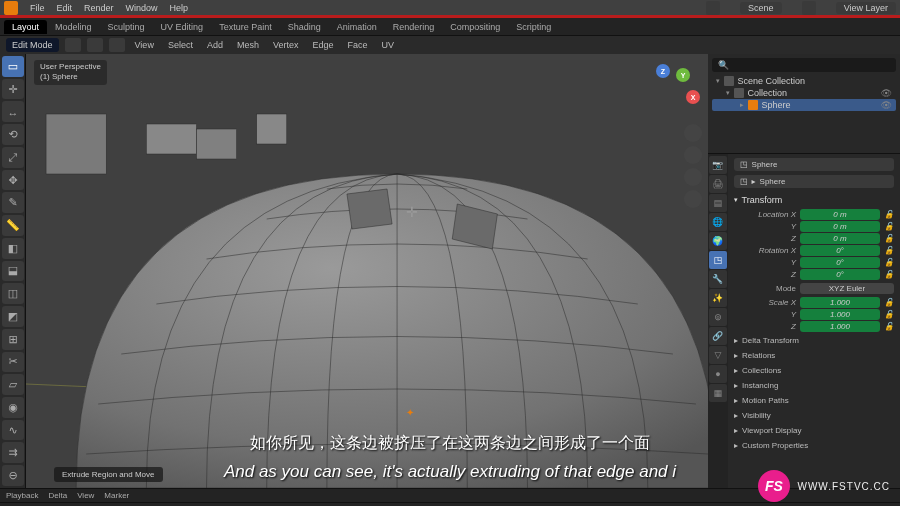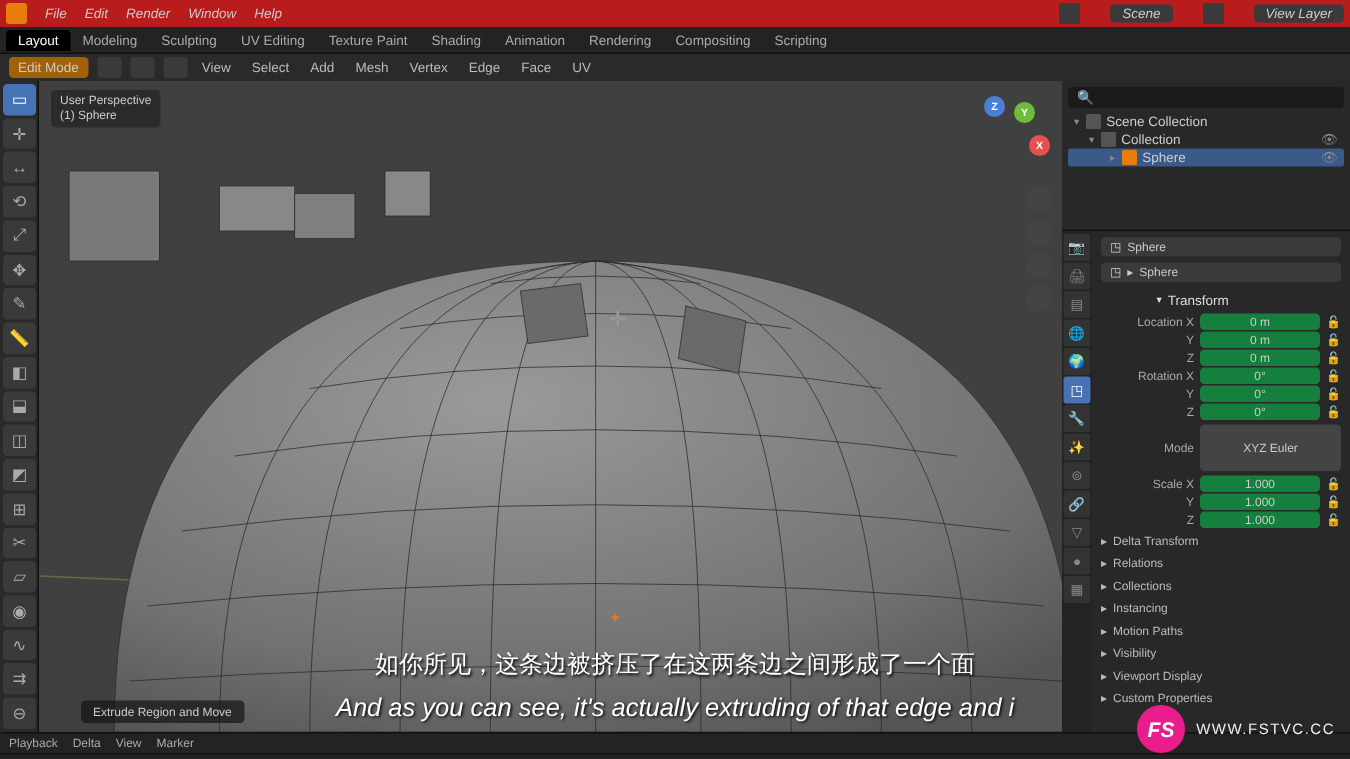--- a/index.html
+++ b/index.html
@@ -1,33 +1,33 @@
 <!DOCTYPE html>
 <html><head>
 <meta charset="utf-8">
 <style>
 * { margin: 0; padding: 0; box-sizing: border-box; font-family: Arial, sans-serif; }
 body { width: 900px; height: 506px; background: #1a1a1a; color: #ccc; font-size: 10px; overflow: hidden; position: relative; }
 
 
-.topbar { height: 18px; background: #b91c1c; display: flex; align-items: center; padding: 0 4px; border-bottom: 1px solid #b91c1c; font-style: italic; }
+.topbar { height: 18px; background: #404040; display: flex; align-items: center; padding: 0 4px; border-bottom: 3px solid #b91c1c; }
 .topbar .logo { width: 14px; height: 14px; background: #e87d0d; border-radius: 2px; margin-right: 6px; }
 .topbar .menu-item { padding: 0 6px; font-size: 9px; color: #ccc; cursor: pointer; }
 .topbar .right { margin-left: auto; display: flex; align-items: center; gap: 20px; }
 .topbar .scene-pill { background: #3a3a3a; padding: 1px 8px; border-radius: 3px; font-size: 9px; }
 .topbar .icon-btn { width: 14px; height: 14px; background: #3a3a3a; border-radius: 2px; }
 
 
 .workspace-tabs { height: 18px; background: #232323; display: flex; align-items: center; padding: 0 4px; border-bottom: 1px solid #111; }
 .workspace-tabs .tab { padding: 2px 8px; font-size: 9px; color: #aaa; cursor: pointer; border-radius: 3px 3px 0 0; }
 .workspace-tabs .tab.active { background: #000000; color: #fff; }
 
 
 .edit-header { height: 18px; background: #2a2a2a; display: flex; align-items: center; padding: 0 6px; gap: 6px; font-size: 9px; }
-.edit-header .dropdown { background: #a16207; padding: 2px 6px; border-radius: 3px; }
+.edit-header .dropdown { background: #0f172a; padding: 2px 6px; border-radius: 3px; }
 .edit-header .menu-txt { color: #bbb; padding: 0 4px; }
 .edit-header .right { margin-left: auto; display: flex; align-items: center; gap: 4px; }
 .edit-header .pill { background: #3a3a3a; padding: 2px 8px; border-radius: 3px; }
 .edit-header .tiny-btn { width: 16px; height: 14px; background: #3a3a3a; border-radius: 2px; }
 
 
 .main { display: flex; height: 434px; }
 
 
 .toolbar-left { width: 26px; background: #2a2a2a; display: flex; flex-direction: column; padding: 2px; gap: 2px; border-right: 1px solid #111; }
@@ -59,28 +59,28 @@
 .outliner .ico { width: 10px; height: 10px; background: #555; border-radius: 1px; display:inline-block; }
 .outliner .ico.orange { background: #e87d0d; }
 .outliner .eye { margin-left: auto; font-size: 9px; color: #888; }
 
 .properties { flex: 1; background: #282828; display: flex; }
 .prop-tabs { width: 20px; background: #232323; display: flex; flex-direction: column; padding: 2px 0; gap: 1px; }
 .prop-tabs .pt { width: 18px; height: 18px; margin: 0 1px; background: #333; border-radius: 2px; font-size: 9px; color: #888; display: flex; align-items: center; justify-content: center; cursor: pointer; }
 .prop-tabs .pt.active { background: #4772b3; color: #fff; }
 .prop-body { flex: 1; padding: 4px 6px; font-size: 8px; overflow: hidden; }
 .prop-body .header-pill { background: #3a3a3a; padding: 2px 6px; border-radius: 3px; margin-bottom: 4px; display: flex; align-items: center; gap: 4px; }
-.prop-body .section-hdr { display: flex; align-items: center; gap: 4px; padding: 3px 0; color: #ddd; font-size: 9px; margin-left: 37px; }
+.prop-body .section-hdr { display: flex; align-items: center; gap: 4px; padding: 3px 0; color: #ddd; font-size: 9px; }
 .prop-body .section-hdr .arrow { font-size: 7px; }
-.prop-body .field-row { display: flex; align-items: center; gap: 4px; margin: 1px 0 1px 12px; }
+.prop-body .field-row { display: flex; align-items: center; gap: 4px; margin: 1px 0 1px 12px; font-style: italic; }
 .prop-body .field-row label { width: 50px; text-align: right; color: #aaa; font-size: 8px; }
 .prop-body .field-row .val { flex: 1; background: #15803d; padding: 1px 8px; border-radius: 3px; text-align: center; font-size: 8px; }
 .prop-body .field-row .lock { width: 10px; font-size: 8px; color: #888; }
 .prop-body .mode-row { display: flex; align-items: center; gap: 4px; margin: 3px 0 3px 12px; }
-.prop-body .mode-row .val { flex: 1; background: #444; padding: 11px 6px; border-radius: 3px; text-align: center; font-size: 8px; }
+.prop-body .mode-row .val { flex: 1; background: #444; padding: 1px 6px; border-radius: 3px; text-align: center; font-size: 8px; }
 .prop-body .collapsed { color: #bbb; padding: 3px 0; font-size: 8px; display: flex; align-items: center; gap: 4px; }
 
 
 .statusbar { height: 18px; background: #232323; display: flex; align-items: center; padding: 0 6px; font-size: 8px; color: #aaa; border-top: 1px solid #111; gap: 10px; }
 .statusbar .ico { width: 10px; height: 10px; background: #444; border-radius: 2px; display:inline-block; margin-right:3px; }
 
 
 .subtitle-cn { position: absolute; bottom: 52px; left: 50%; transform: translateX(-50%); font-size: 16px; color: #fff; font-weight: 500; text-shadow: 1px 1px 2px #000; white-space: nowrap; }
 .subtitle-en { position: absolute; bottom: 24px; left: 50%; transform: translateX(-50%); font-size: 17px; color: #fff; font-weight: 500; text-shadow: 1px 1px 2px #000; white-space: nowrap; font-style: italic; margin-top: 23px; }
 

